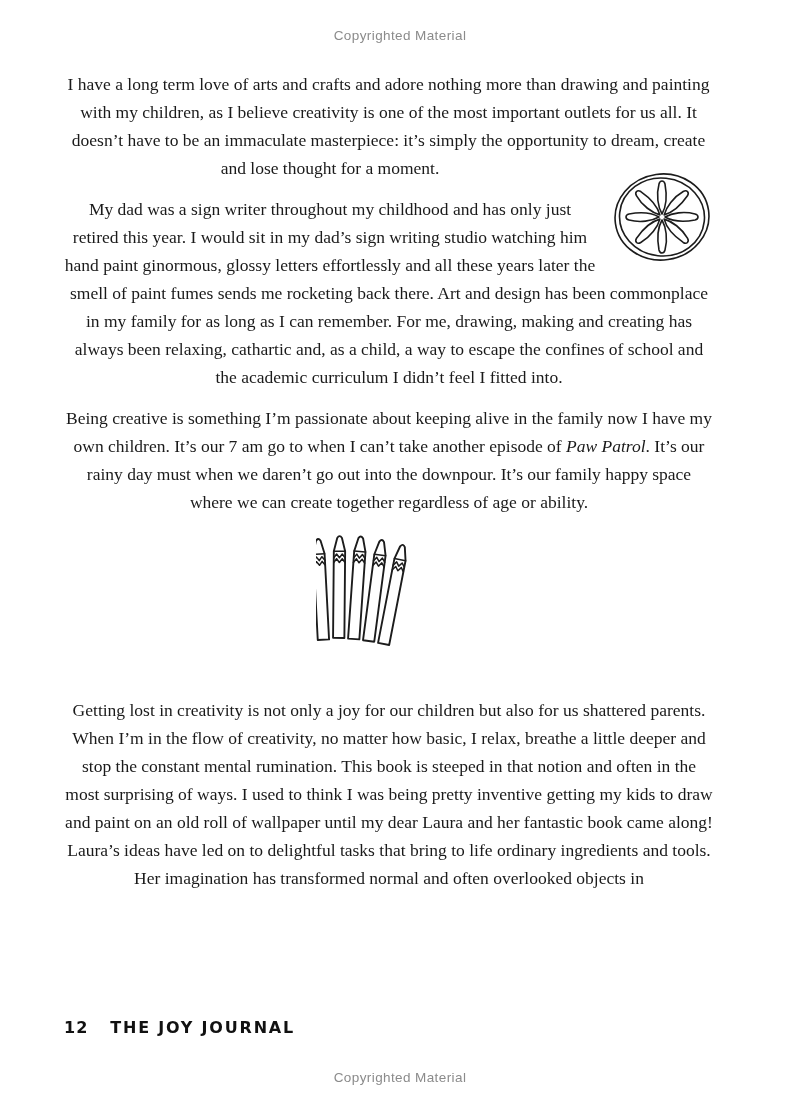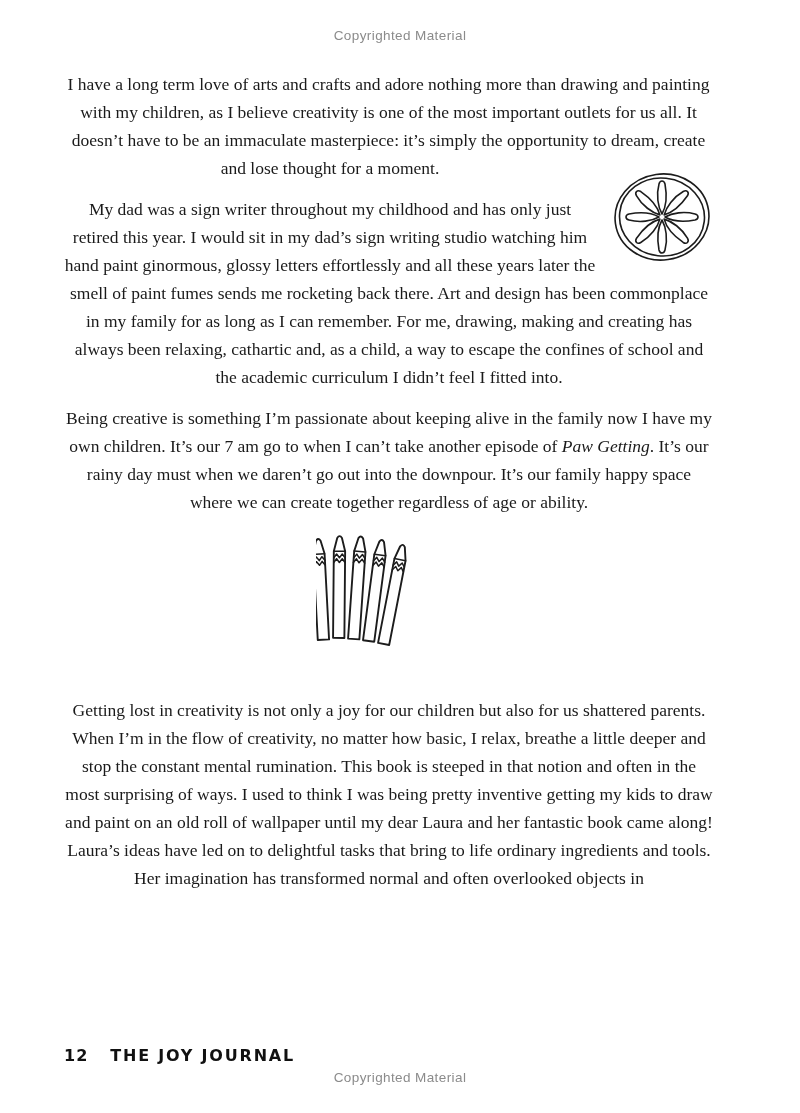--- a/index.html
+++ b/index.html
@@ -62,21 +62,20 @@
   .crayons-wrap svg { width: 96px; height: 132px; }
 
   .footer {
     position: absolute;
     left: 64px;
     top: 1018px;
     font-family: "DejaVu Sans", sans-serif;
     font-weight: 700;
     font-size: 16px;
     color: #111111;
-    margin-top: 28px;
   }
   .footer .page-number {
     margin-right: 22px;
     letter-spacing: 1px;
   }
   .footer .book-title {
     letter-spacing: 1.8px;
   }
 
   svg .ink {
@@ -117,21 +116,21 @@
         <path class="ink" transform="rotate(225 52 47)" d="M52 44 C48 37 46 25 49 14 C50 10 54 10 55 14 C57 25 56 37 52 44 Z"></path>
         <path class="ink" transform="rotate(270 52 47)" d="M52 44 C48 37 46 25 49 14 C50 10 54 10 55 14 C57 25 56 37 52 44 Z"></path>
         <path class="ink" transform="rotate(315 52 47)" d="M52 44 C48 37 46 25 49 14 C50 10 54 10 55 14 C57 25 56 37 52 44 Z"></path>
       </g>
     </svg>
 
     <p>I have a long term love of arts and crafts and adore nothing more than drawing and painting with my children, as I believe creativity is one of the most important outlets for us all. It doesn’t have to be an immaculate masterpiece: it’s simply the opportunity to dream, create and lose thought for a moment.</p>
 
     <p>My dad was a sign writer throughout my childhood and has only just retired this year. I would sit in my dad’s sign writing studio watching him hand paint ginormous, glossy letters effortlessly and all these years later the smell of paint fumes sends me rocketing back there. Art and design has been commonplace in my family for as long as I can remember. For me, drawing, making and creating has always been relaxing, cathartic and, as a child, a way to escape the confines of school and the academic curriculum I didn’t feel I fitted into.</p>
 
-    <p><span>Being creative is something I’m passionate about keeping alive in the family now I have my own children. It’s our 7 am go to when I can’t take another episode of </span><span class="italic">Paw Getting</span><span>. It’s our rainy day must when we daren’t go out into the downpour. It’s our family happy space where we can create together regardless of age or ability.</span></p>
+    <p><span>Being creative is something I’m passionate about keeping alive in the family now I have my own children. It’s our 7 am go to when I can’t take another episode of </span><span class="italic">Paw Patrol</span><span>. It’s our rainy day must when we daren’t go out into the downpour. It’s our family happy space where we can create together regardless of age or ability.</span></p>
 
     <div class="crayons-wrap">
       <svg viewBox="0 0 100 140" aria-hidden="true">
         <g transform="rotate(4 50 70)">
           <g transform="translate(2,5) rotate(-7 8 110)">
             <path class="ink-fill" d="M2 19 L5.5 5 Q8 1 10.5 5 L14 19 L14 110 L2 110 Z"></path>
             <path class="ink" d="M2 19 L14 19"></path>
             <path class="ink" d="M2 26 L5 22 L8 26 L11 22 L14 26"></path>
             <path class="ink" d="M2 31 L5 27 L8 31 L11 27 L14 31"></path>
           </g>

